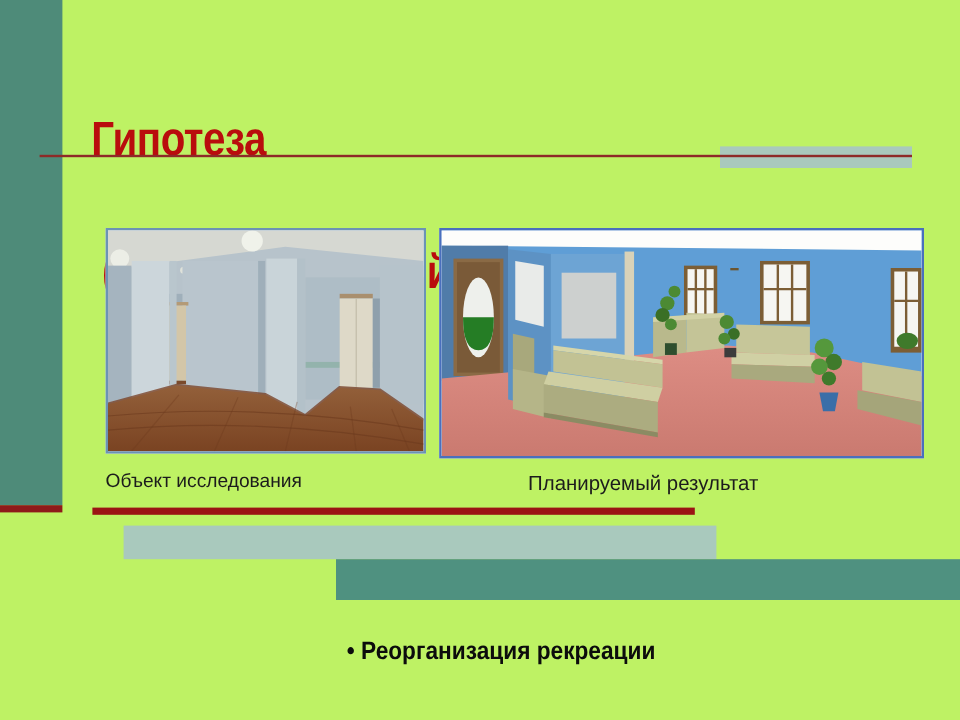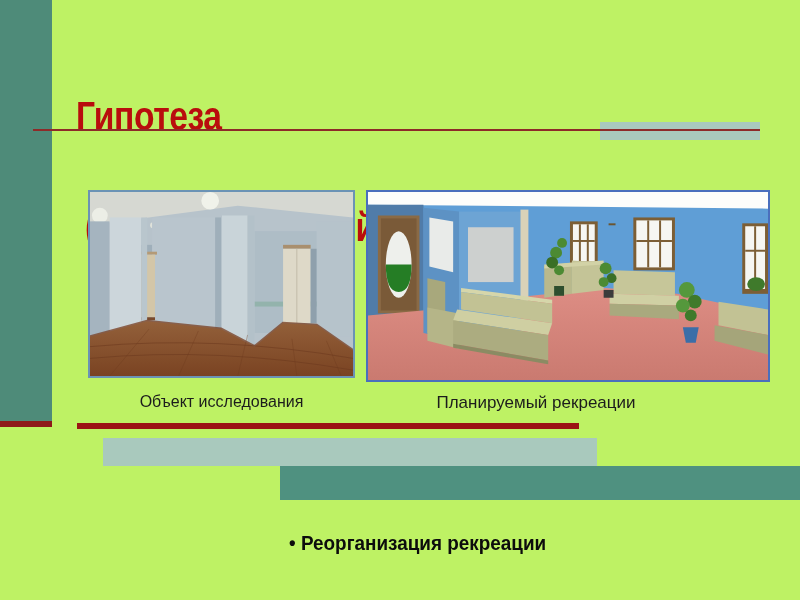--- a/index.html
+++ b/index.html
@@ -11,21 +11,21 @@
   .title{left:76px;top:24px;width:760px;font-size:40px;font-weight:700;line-height:37px;
          transform:scaleX(0.84);transform-origin:left top;white-space:pre;letter-spacing:-0.5px;}
   .title div{white-space:pre;}
   .rule-accent{left:600px;top:122px;width:160px;height:18px;}
   .rule{left:33px;top:129px;width:727px;height:2px;}
   .frame{box-sizing:border-box;border:2px solid;background:#fff;}
   .frame-left{left:88px;top:190px;width:267px;height:188px;}
   .frame-right{left:366px;top:190px;width:404px;height:192px;}
   .frame svg{display:block;width:100%;height:100%;}
   .caption{top:393px;color:#1c1c1c;}
-  .caption-left{left:88px;width:267px;text-align:center;font-size:16px;}
+  .caption-left{left:88px;width:267px;font-size:16px;}
   .caption-right{left:366px;width:340px;text-align:center;font-size:17px;}
   .red-divider{left:77px;top:423px;width:502px;height:6px;}
   .teal-light-bar{left:103px;top:438px;width:494px;height:28px;}
   .teal-dark-bar{left:280px;top:466px;width:520px;height:34px;}
   .bullet-line{left:268px;top:507px;font-size:21px;font-weight:700;color:#0c0c0c;
                transform:scaleX(0.9);transform-origin:left top;white-space:pre;}
 </style>
 </head>
 <body>
 
@@ -197,21 +197,21 @@
             <circle cx="330" cy="112" r="7" fill="#3f7a2b"></circle>
           <circle cx="318" cy="116" r="7"></circle>
             <circle cx="326" cy="126" r="6" fill="#3f7a2b"></circle>
         </g>
         <polygon points="318,138 334,138 331,154 321,154" fill="#3a6ea8"></polygon>
       </g>
     </svg>
   </div>
 
   <div class="abs caption caption-left">Объект исследования</div>
-  <div class="abs caption caption-right">Планируемый рекреации</div>
+  <div class="abs caption caption-right">Планируемый результат</div>
 
   <div class="abs red-divider" style="background: rgb(155, 20, 20);"></div>
   <div class="abs teal-light-bar" style="background: rgb(169, 201, 189);"></div>
   <div class="abs teal-dark-bar" style="background: rgb(79, 145, 128);"></div>
 
   <div class="abs bullet-line">
     <span>•</span><span> </span><span>Реорганизация рекреации</span>
   </div>
 
 </div>

